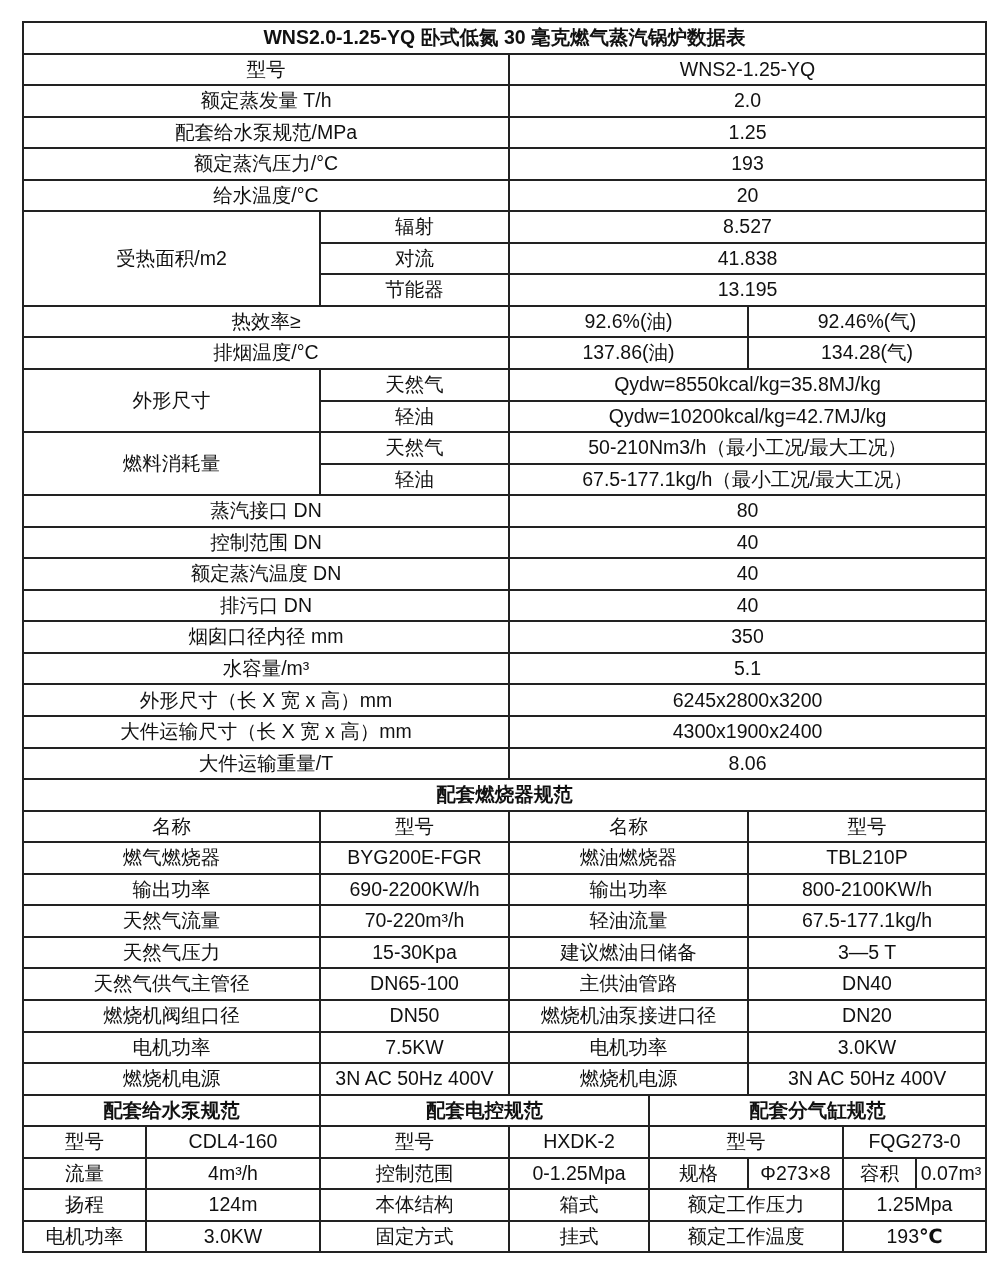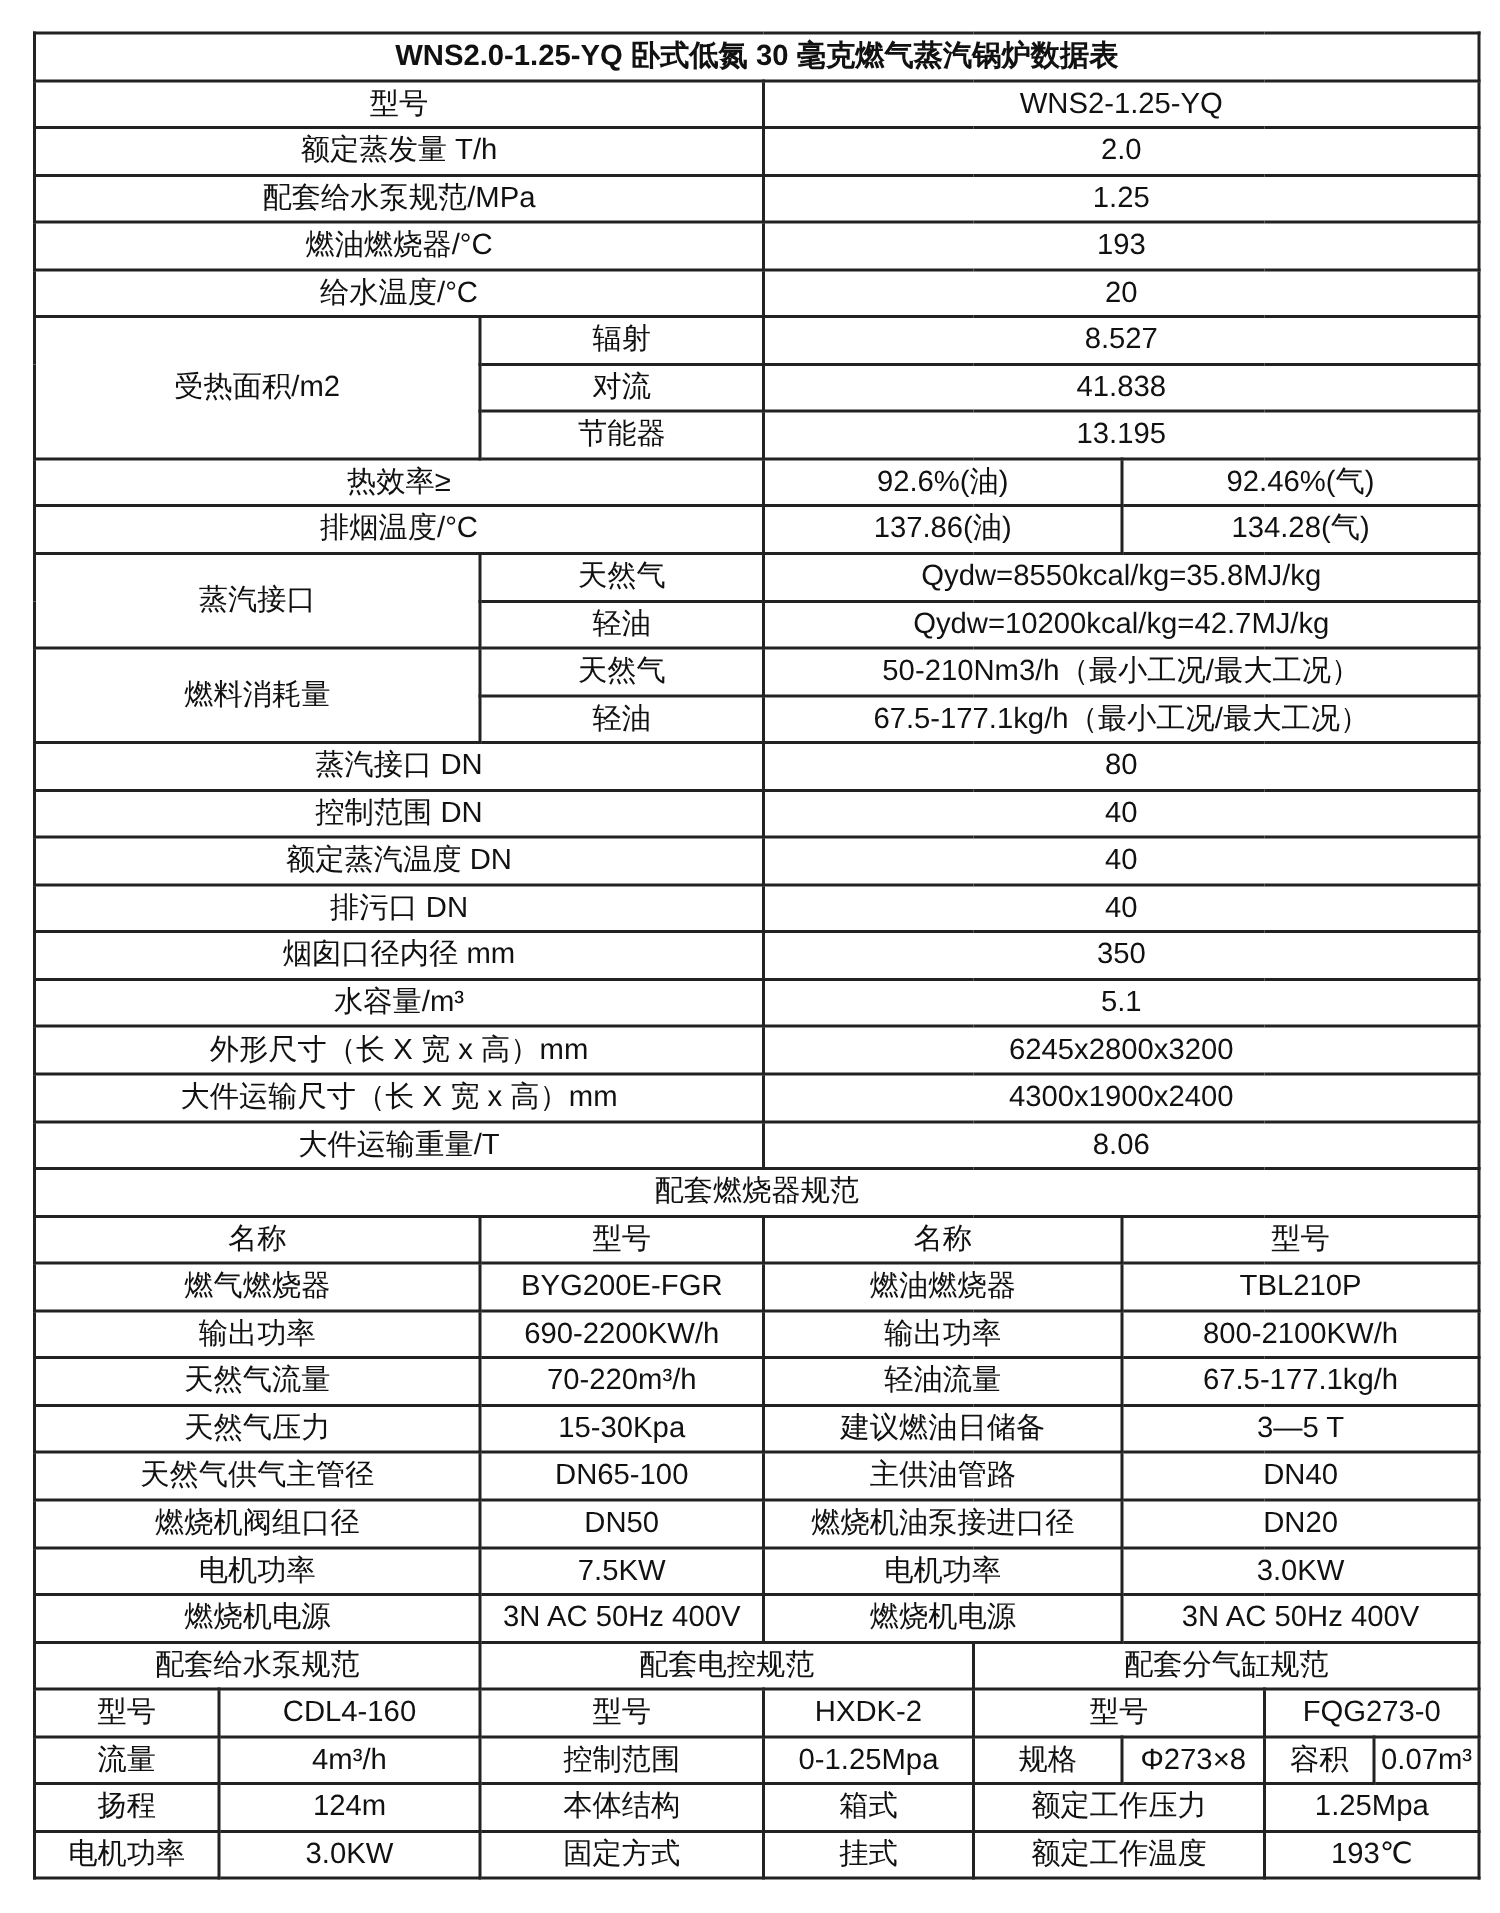--- a/index.html
+++ b/index.html
@@ -7,21 +7,21 @@
          font-family: "Liberation Sans", "DejaVu Sans", sans-serif; color: #111; }
   table.sheet {
     position: absolute; left: 22px; top: 21px; width: 963px; height: 1231px;
     border-collapse: collapse; table-layout: fixed;
   }
   table.sheet td {
     border: 2px solid #222; padding: 0; text-align: center; vertical-align: middle;
     font-size: 19.5px; line-height: 1; white-space: nowrap; overflow: hidden;
   }
   table.sheet tr { height: 31.56px; }
-  .bold { font-weight: normal; }
+  .bold { font-weight: bold; }
   .title { font-weight: bold; font-size: 19.5px; }
   .thin td { border-color: #333; }
 </style>
 </head>
 <body>
 
 <table class="sheet">
   <colgroup>
     <col style="width:123px">
       <col style="width:174px">
@@ -42,21 +42,21 @@
     </tr>
     <tr>
       <td colspan="3">额定蒸发量 T/h</td>
       <td colspan="5">2.0</td>
     </tr>
     <tr>
       <td colspan="3">配套给水泵规范/MPa</td>
       <td colspan="5">1.25</td>
     </tr>
     <tr>
-      <td colspan="3">燃油燃烧器/°C</td>
+      <td colspan="3">额定蒸汽压力/°C</td>
       <td colspan="5">193</td>
     </tr>
     <tr>
       <td colspan="3">给水温度/°C</td>
       <td colspan="5">20</td>
     </tr>
 
     <tr>
       <td colspan="2" rowspan="3">受热面积/m2</td>
       <td>辐射</td>
@@ -76,21 +76,21 @@
       <td colspan="2">92.6%(油)</td>
       <td colspan="3">92.46%(气)</td>
     </tr>
     <tr>
       <td colspan="3">排烟温度/°C</td>
       <td colspan="2">137.86(油)</td>
       <td colspan="3">134.28(气)</td>
     </tr>
 
     <tr>
-      <td colspan="2" rowspan="2">蒸汽接口</td>
+      <td colspan="2" rowspan="2">外形尺寸</td>
       <td>天然气</td>
       <td colspan="5">Qydw=8550kcal/kg=35.8MJ/kg</td>
     </tr>
     <tr>
       <td>轻油</td>
       <td colspan="5">Qydw=10200kcal/kg=42.7MJ/kg</td>
     </tr>
 
     <tr>
       <td colspan="2" rowspan="2">燃料消耗量</td>

